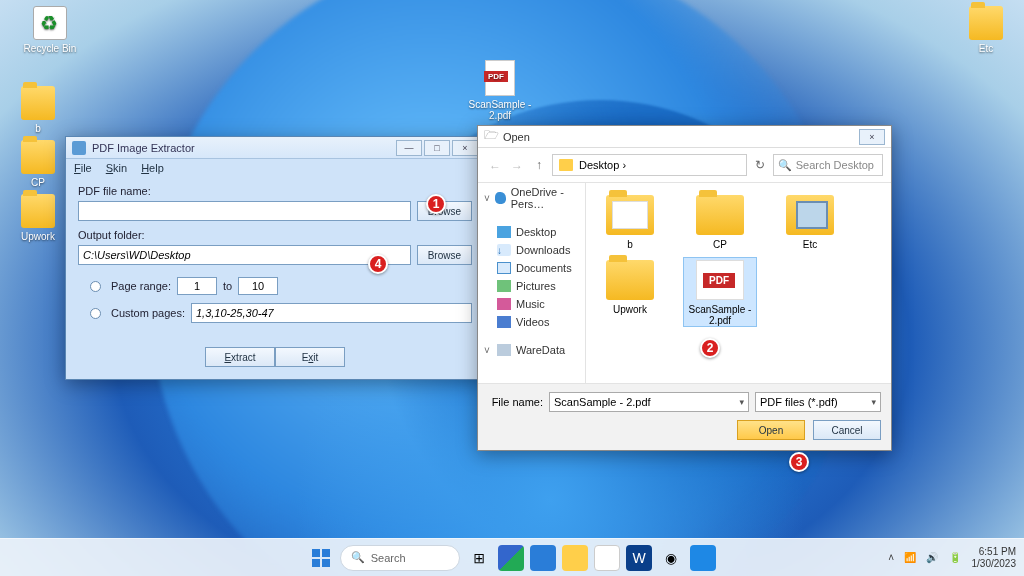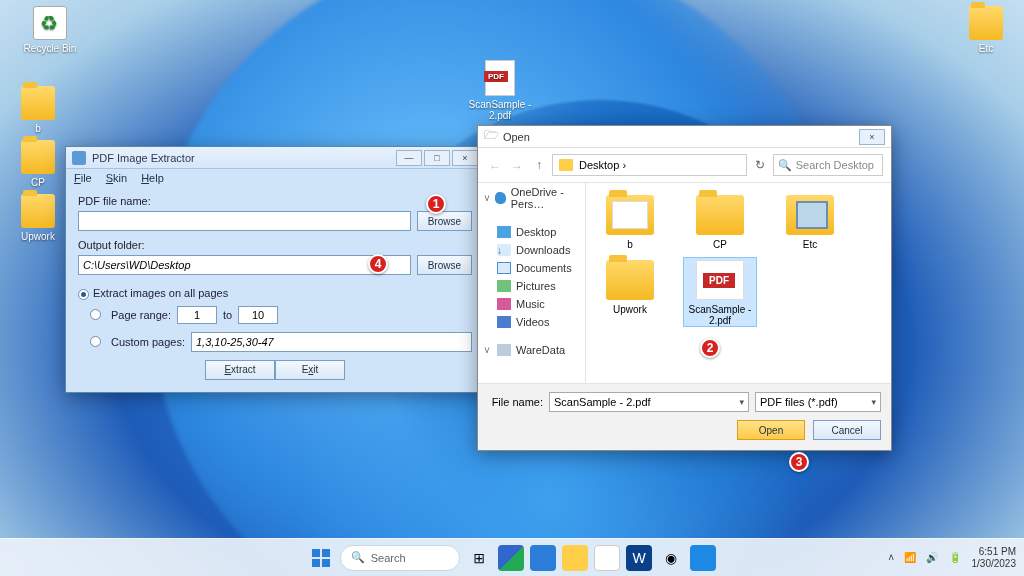--- a/index.html
+++ b/index.html
@@ -28,34 +28,34 @@
 .pdf-ic::after { content:"PDF"; position:absolute; left:-2px; top:10px; background:#c62828; color:#fff; font-size:8px; font-weight:bold; padding:1px 4px;}
 
 
 .win { position:absolute; background:#cfe3f9; border:1px solid #5a86b3; box-shadow:0 4px 18px rgba(0,0,0,.35); z-index:10; }
 .titlebar { height:22px; background:linear-gradient(#e8f1fb,#d6e7fa); border-bottom:1px solid #a8c3e0; display:flex; align-items:center; padding:0 6px; font-size:11px; color:#335; }
 .titlebar .ticon { width:14px; height:14px; background:#5b9bd5; margin-right:6px; border-radius:2px; }
 .titlebar .spacer { flex:1; }
 .wbtn { width:26px; height:16px; margin-left:2px; border:1px solid #9bb6d0; background:#e8f1fb; font-size:9px; line-height:14px; text-align:center; color:#445;}
 
 
-#extractor { left:65px; top:146px; width:420px; }
+#extractor { left:65px; top:136px; width:420px; }
 .menubar { display:flex; gap:14px; padding:3px 8px; font-size:11px; color:#234; }
 .menubar span { cursor:default; }
 .menubar span u { text-decoration:underline; }
 .body1 { padding:8px 12px 12px; font-size:11px; color:#223; }
 .field-lbl { margin-bottom:4px; }
 .row { display:flex; align-items:center; gap:6px; margin-bottom:8px; }
 .tinput { flex:1; height:20px; border:1px solid #7a9ec2; background:#fff; padding:0 4px; font-size:11px;font-style:italic; }
 .btn { height:20px; padding:0 10px; border:1px solid #7a9ec2; background:linear-gradient(#f3f8fe,#dbe8f7); font-size:10px; color:#234; }
 .opt-group { border:none; padding-top:4px;}
 .radio { width:11px; height:11px; border:1px solid #6b8eb2; border-radius:50%; display:inline-block; vertical-align:middle; background:#fff; margin-right:4px; position:relative;}
 .radio.on::after{content:"";width:5px;height:5px;background:#2a5a8a;border-radius:50%;position:absolute;left:2px;top:2px;}
 .numbox { width:40px; height:18px; border:1px solid #7a9ec2; background:#fff; text-align:center; font-size:11px; }
-.actions { display:flex; justify-content:center; gap:0; margin-top:8px;align-items:flex-end;}
+.actions { display:flex; justify-content:center; gap:0; margin-top:24px;align-items:flex-end;}
 .actions .btn { width:70px; }
 
 
 #opendlg { left:477px; top:125px; width:415px; background:#fff; border:1px solid #888; }
 #opendlg .titlebar { background:#fff; border-bottom:1px solid #ddd; color:#333; }
 .navrow { display:flex; align-items:center; gap:4px; padding:6px 8px; border-bottom:1px solid #e3e3e3; font-size:11px; }
 .navbtn { width:18px; height:18px; border:none; background:transparent; color:#666; font-size:12px; line-height:18px; text-align:center;}
 .navbtn.dis{color:#bbb;}
 .crumb { flex:1; height:22px; border:1px solid #ccc; display:flex; align-items:center; padding:0 6px; gap:6px; font-size:11px;}
 .crumb .fic{width:14px;height:12px;background:#ffcf4a;border-radius:1px;}
@@ -149,21 +149,20 @@
       <input class="tinput" value="" style="">
       <button class="btn">Browse</button>
     </div>
     <div class="field-lbl">Output folder:</div>
     <div class="row">
       <input class="tinput" value="C:\Users\WD\Desktop" style="">
       <button class="btn">Browse</button>
     </div>
 
     <div class="opt-group">
-      <div style="margin-bottom:6px"><span class="radio on"></span><span>Extract images on all pages</span></div>
       <div class="row" style="margin-left:12px">
         <span class="radio"></span>
         <span>Page range:</span>
         <input class="numbox" value="1" style="">
         <span>to</span>
         <input class="numbox" value="10" style="">
       </div>
       <div class="row" style="margin-left:12px">
         <span class="radio"></span>
         <span>Custom pages:</span>

